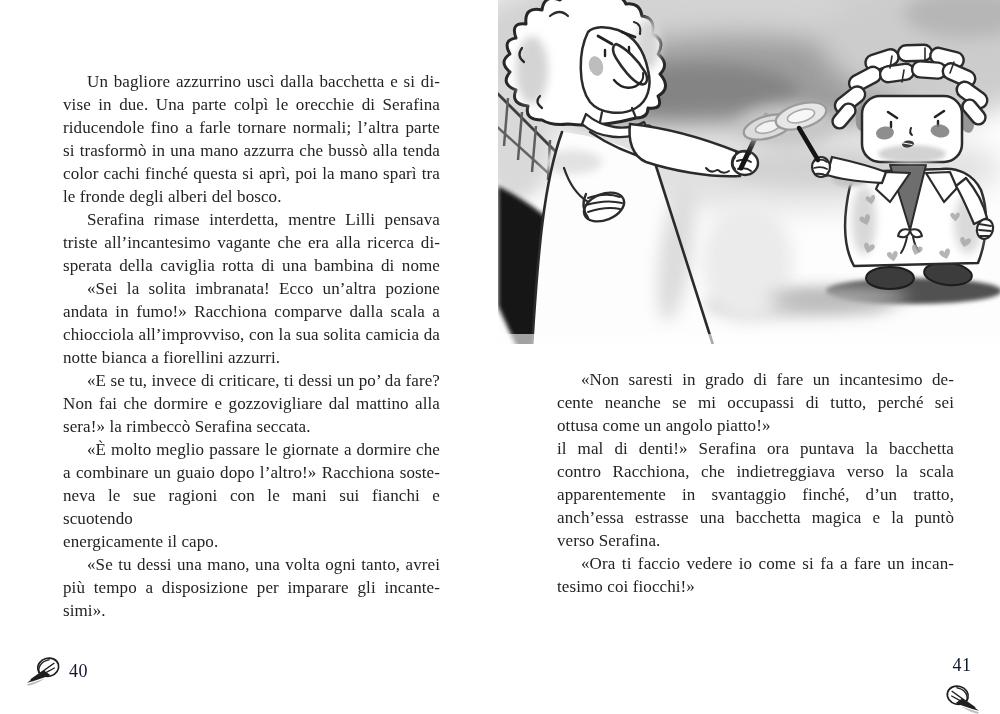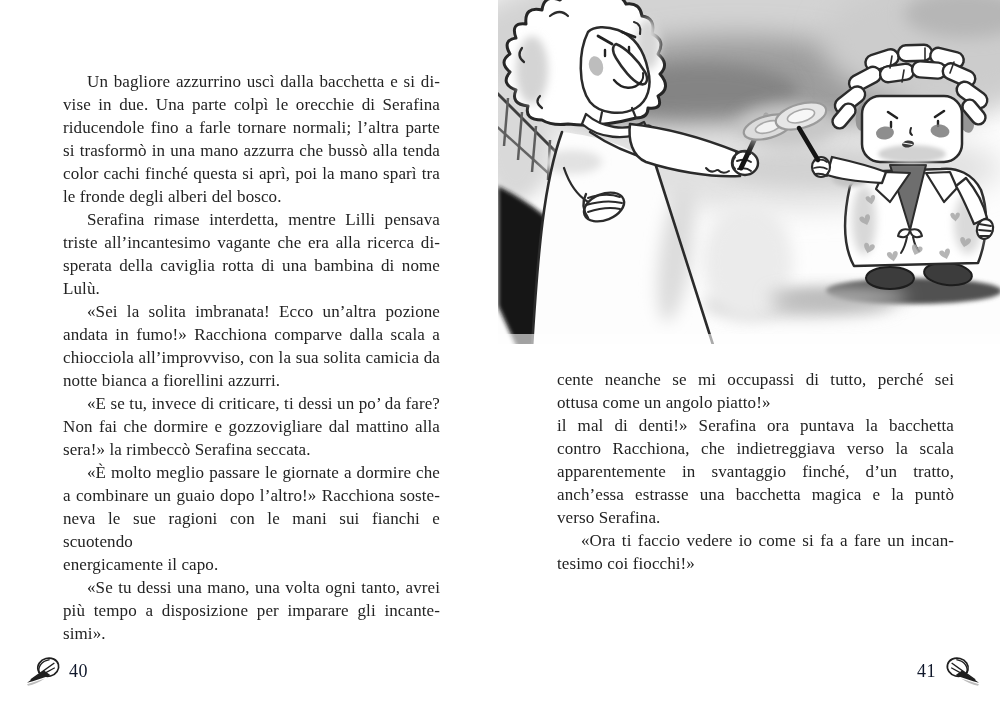--- a/index.html
+++ b/index.html
@@ -14,21 +14,21 @@
     font-size:17px;line-height:23px;letter-spacing:0.1px;
   }
   .text-block.left-pg{left:63px;top:70px;width:377px;}
   .text-block.right-pg{left:557px;top:368px;width:397px;}
   .paragraph{margin:0;}
   .line{text-align:justify;text-align-last:justify;}
   .line.last{text-align-last:left;}
   .line.first{text-indent:24px;}
   .footer{position:absolute;display:flex;align-items:center;}
   .footer.fl{left:25px;top:655px;gap:6px;}
-  .footer.fr{right:19px;top:655px;gap:7px;}
+  .footer.fr{right:19px;top:655px;gap:7px;flex-direction:column;}
   .pnum{font-size:18px;letter-spacing:0.5px;color:#0f172a;}
   .leaf{display:inline-block;width:38px;height:32px;}
   .leaf svg{display:block;}
   .leaf.mirror svg{transform:scaleX(-1);}
   .illustration{position:absolute;left:498px;top:0;width:502px;height:352px;margin:0;}
 </style>
 </head>
 <body>
 
 <div class="spread">
@@ -40,21 +40,20 @@
           <div class="line">vise in due. Una parte colpì le orecchie di Serafina</div>
           <div class="line">riducendole fino a farle tornare normali; l’altra parte</div>
           <div class="line">si trasformò in una mano azzurra che bussò alla tenda</div>
           <div class="line">color cachi finché questa si aprì, poi la mano sparì tra</div>
           <div class="line last">le fronde degli alberi del bosco.</div>
         </div>
       <div class="paragraph">
           <div class="line first">Serafina rimase interdetta, mentre Lilli pensava</div>
           <div class="line">triste all’incantesimo vagante che era alla ricerca di-</div>
           <div class="line">sperata della caviglia rotta di una bambina di nome</div>
-          <div class="line last">Lulù.</div>
         </div>
       <div class="paragraph">
           <div class="line first">«Sei la solita imbranata! Ecco un’altra pozione</div>
           <div class="line">andata in fumo!» Racchiona comparve dalla scala a</div>
           <div class="line">chiocciola all’improvviso, con la sua solita camicia da</div>
           <div class="line last">notte bianca a fiorellini azzurri.</div>
         </div>
       <div class="paragraph">
           <div class="line first">«E se tu, invece di criticare, ti dessi un po’ da fare?</div>
           <div class="line">Non fai che dormire e gozzovigliare dal mattino alla</div>
@@ -244,20 +243,21 @@
           </g>
         </g>
 
         <rect y="334" width="502" height="12" fill="#ffffff" opacity="0.6"></rect>
         <rect y="344" width="502" height="8" fill="#ffffff"></rect>
       </svg>
     </figure>
 
     <div class="text-block right-pg">
       <div class="paragraph">
+          <div class="line first">«Non saresti in grado di fare un incantesimo de-</div>
           <div class="line">cente neanche se mi occupassi di tutto, perché sei</div>
           <div class="line last">ottusa come un angolo piatto!»</div>
         </div>
       <div class="paragraph">
           <div class="line">il mal di denti!» Serafina ora puntava la bacchetta</div>
           <div class="line">contro Racchiona, che indietreggiava verso la scala</div>
           <div class="line">apparentemente in svantaggio finché, d’un tratto,</div>
           <div class="line">anch’essa estrasse una bacchetta magica e la puntò</div>
           <div class="line last">verso Serafina.</div>
         </div>

